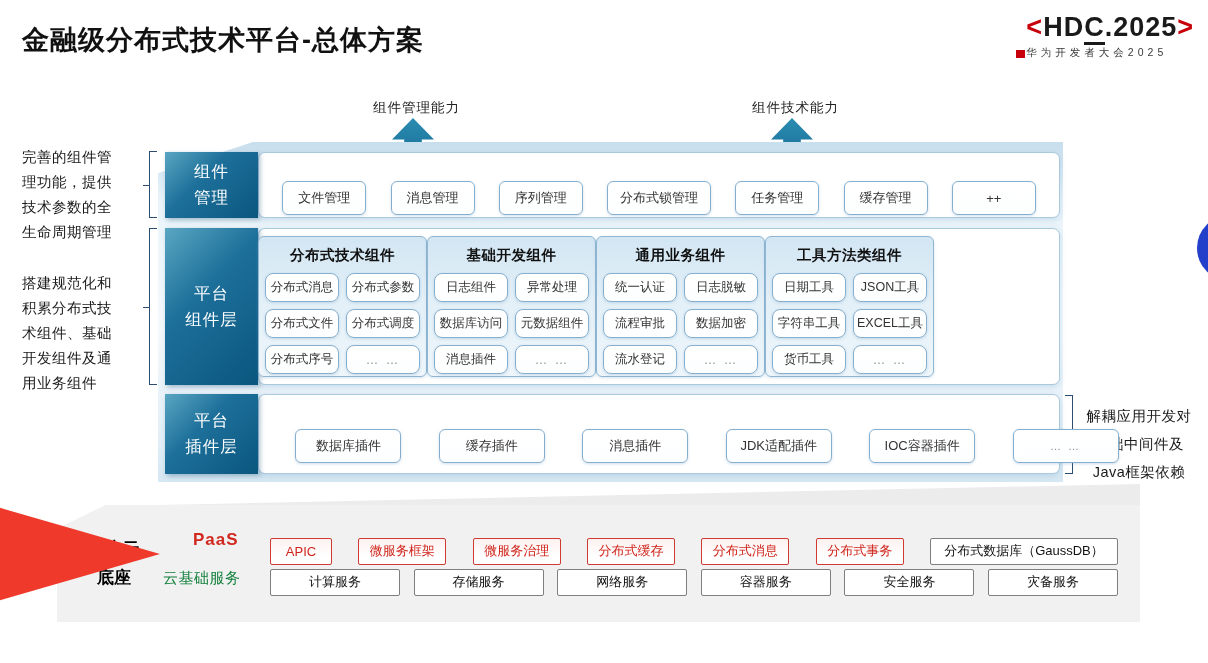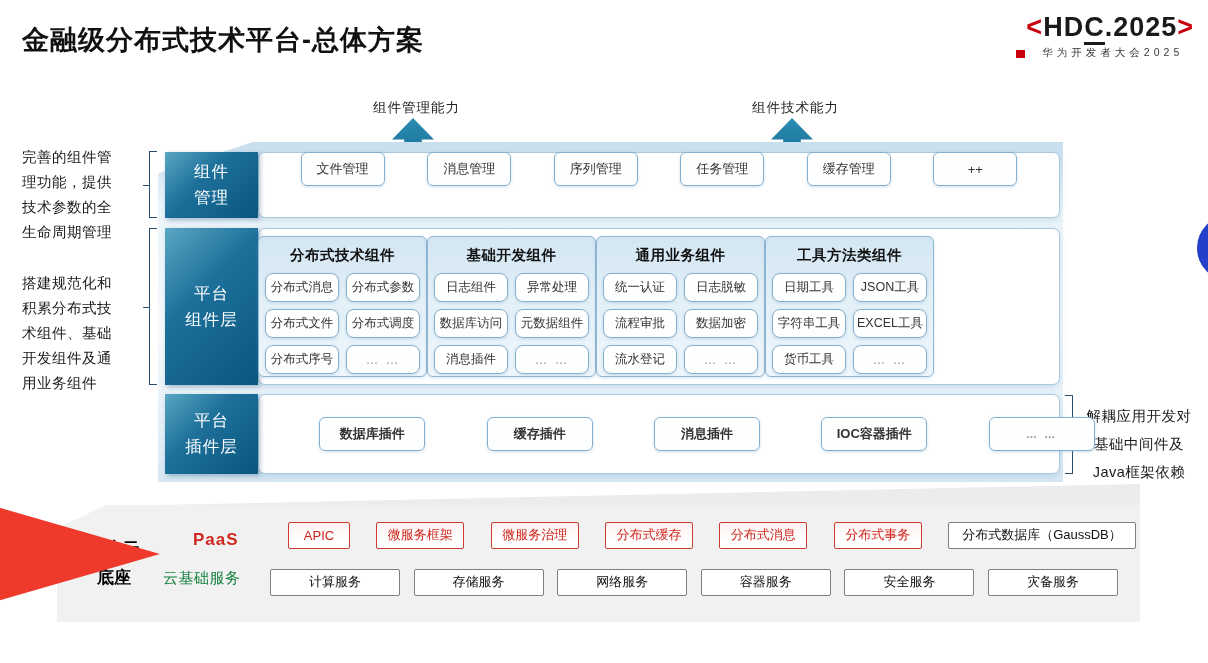--- a/index.html
+++ b/index.html
@@ -10,21 +10,21 @@
   }
   #stage { position:absolute; inset:0; }
 
   
   .title { position:absolute; left:22px; top:22px; font-size:27px; font-weight:800; letter-spacing:1px; color:#111; }
   .logo { position:absolute; right:14px; top:12px; text-align:left; }
   .logo-line { font-size:27px; font-weight:800; letter-spacing:1px; white-space:nowrap; }
   .logo-bracket { color:#c7000b; }
   .logo-black { color:#1a1a1a; }
   .logo-c { border-bottom:3px solid #1a1a1a; padding-bottom:0px; }
-  .logo-sub { margin-top:3px; font-size:10.5px; letter-spacing:4px; color:#3a3a3a; white-space:nowrap;padding-left:16px; }
+  .logo-sub { margin-top:3px; font-size:10.5px; letter-spacing:4px; color:#3a3a3a; white-space:nowrap; }
   .logo-dot { position:absolute; left:-10px; bottom:2px; width:9px; height:8px; background:#c7000b; }
 
   
   .cap-label { position:absolute; font-size:13.5px; letter-spacing:1px; color:#222; white-space:nowrap; }
   .up-arrow { position:absolute; width:42px; height:54px;
     clip-path:polygon(50% 0,100% 40%,71% 40%,71% 100%,29% 100%,29% 40%,0 40%);
     background:linear-gradient(180deg,#2b8cb1 0%,#13668f 100%); }
 
   
   .note { position:absolute; font-size:14.5px; line-height:25px; letter-spacing:0.5px; color:#1a1a1a; white-space:pre-line; }
@@ -43,55 +43,55 @@
     box-shadow:2px 2px 5px rgba(10,70,110,.35); }
   .row-box { position:absolute; left:258px; width:802px; background:#fff;
     border:1px solid #a9c9df; border-radius:7px; box-shadow:0 2px 6px rgba(120,165,200,.30); }
   .chip { display:flex; align-items:center; justify-content:center;
     background:linear-gradient(180deg,#ffffff 0%,#fdfeff 100%);
     border:1px solid #85afce; border-radius:6px; font-size:13px; color:#333;
     box-shadow:0 1px 3px rgba(120,160,195,.35); white-space:nowrap; }
   .dots { color:#929292; letter-spacing:2px; font-size:11px; }
 
   .row1-items { position:absolute; left:258px; top:152px; width:802px; height:63px;
-    display:flex; align-items:flex-start; justify-content:space-evenly; z-index:3; }
+    display:flex; align-items:flex-end; justify-content:space-evenly; z-index:3; }
   .row1-items .chip { height:34px; min-width:84px; padding:0 12px; }
 
   .row2-items { position:absolute; left:258px; top:228px; width:676px; height:157px;
     display:flex; align-items:center; justify-content:space-evenly; z-index:3; }
   .group { width:188px; height:141px; border:1px solid #8fb6d2; border-radius:6px;
     background:linear-gradient(180deg,#d2e6f3 0%,#e3f0f8 45%,#eef6fb 100%);
     padding:5px 6px 0 6px; box-shadow:0 1px 3px rgba(120,160,195,.3); }
   .group-title { text-align:center; font-size:14.5px; font-weight:bold; color:#111; margin:4px 0 8px 0; letter-spacing:0.5px; }
   .group-grid { display:grid; grid-template-columns:1fr 1fr; gap:7px; }
   .group-grid .chip { height:29px; font-size:12.5px; border-radius:8px; }
 
-  .row3-items { position:absolute; left:258px; top:394px; width:898px; height:80px;
-    display:flex; align-items:center; justify-content:space-evenly; z-index:3;font-weight:bold; }
+  .row3-items { position:absolute; left:258px; top:406px; width:898px; height:80px;
+    display:flex; align-items:center; justify-content:space-evenly; z-index:3; }
   .row3-items .chip { height:34px; min-width:106px; padding:0 12px; }
 
   
   .bracket { position:absolute; width:8px; border:1.6px solid #2a4d70; z-index:2; }
   .bracket-l { border-right:none; }
   .bracket-l::after { content:""; position:absolute; left:-7px; top:50%; width:7px; height:1.6px; background:#2a4d70; }
   .bracket-r { border-left:none; }
   .bracket-r::after { content:""; position:absolute; right:-7px; top:50%; width:7px; height:1.6px; background:#2a4d70; }
 
   
   .found-topface { position:absolute; left:110px; top:484px; width:1030px; height:22px;
     background:#ececec; clip-path:polygon(0 100%,100% 0,100% 100%); z-index:1; }
   .foundation { position:absolute; left:57px; top:505px; width:1083px; height:117px;
     background:#f1f1f1; clip-path:polygon(0 20%,4.5% 0,100% 0,100% 100%,0 100%); z-index:2; }
   .found-label { position:absolute; left:24px; top:20px; width:66px; height:76px;
     display:flex; align-items:center; justify-content:center; text-align:center;
     font-size:17px; font-weight:bold; color:#000; line-height:29px; white-space:pre-line; }
   .paas-label { position:absolute; left:136px; top:25px; font-size:17px; font-weight:bold; color:#d0281e; letter-spacing:1px; }
   .cloud-label { position:absolute; left:106px; top:64px; font-size:15px; color:#15803d; letter-spacing:0.5px; }
   .f-row { position:absolute; left:213px; width:848px; display:flex; justify-content:space-between; align-items:center; }
-  .f-row1 { top:16px; height:28px;margin-left:18px; }
+  .f-row1 { top:32px; height:28px; }
   .f-row2 { top:63px; height:28px; }
   .rchip { display:flex; align-items:center; justify-content:center; height:27px;
     background:linear-gradient(180deg,#fdf1f0 0%,#ffffff 70%);
     border:1px solid #cf3b30; color:#cf241b; font-size:13px; border-radius:2px; white-space:nowrap; }
   .rchip.w1 { width:62px; } .rchip.w2 { width:88px; }
   .kchip { display:flex; align-items:center; justify-content:center; height:27px;
     background:#fff; border:1px solid #7f7f7f; color:#111; font-size:13px; border-radius:2px; white-space:nowrap; }
   .kchip.db { width:188px;text-align:center; }
   .f-row2 .kchip { width:130px; }
 
@@ -133,20 +133,21 @@
   <div class="backdrop"></div>
 
   <div class="bracket bracket-l" style="left:149px; top:151px; height:67px;"></div>
   <div class="layer-label" style="top:152px; height:66px; z-index:3;">组件
 管理</div>
   <div class="row-box" style="top:152px; height:66px; z-index:2;"></div>
   <div class="row1-items">
     <div class="chip">文件管理</div>
     <div class="chip">消息管理</div>
     <div class="chip">序列管理</div>
+    <div class="chip">分布式锁管理</div>
     <div class="chip">任务管理</div>
     <div class="chip">缓存管理</div>
     <div class="chip">++</div>
   </div>
 
   <div class="bracket bracket-l" style="left:149px; top:228px; height:157px;"></div>
   <div class="layer-label" style="top:228px; height:157px; z-index:3;">平台
 组件层</div>
   <div class="row-box" style="top:228px; height:157px; z-index:2;"></div>
   <div class="row2-items">
@@ -202,20 +203,21 @@
   </div>
 
   <div class="layer-label" style="top:394px; height:80px; z-index:3;">平台
 插件层</div>
   <div class="row-box" style="top:394px; height:80px; z-index:2;"></div>
   <div class="bracket bracket-r" style="left:1065px; top:395px; height:79px;"></div>
   <div class="row3-items">
     <div class="chip">数据库插件</div>
     <div class="chip">缓存插件</div>
     <div class="chip">消息插件</div>
+    <div class="chip">JDK适配插件</div>
     <div class="chip">IOC容器插件</div>
     <div class="chip dots">… …</div>
   </div>
 
   <div class="found-topface"></div>
   <div class="red-arrow"></div>
   <div class="foundation">
     <div class="found-label">华为云
 底座</div>
     <div class="paas-label">PaaS</div>

